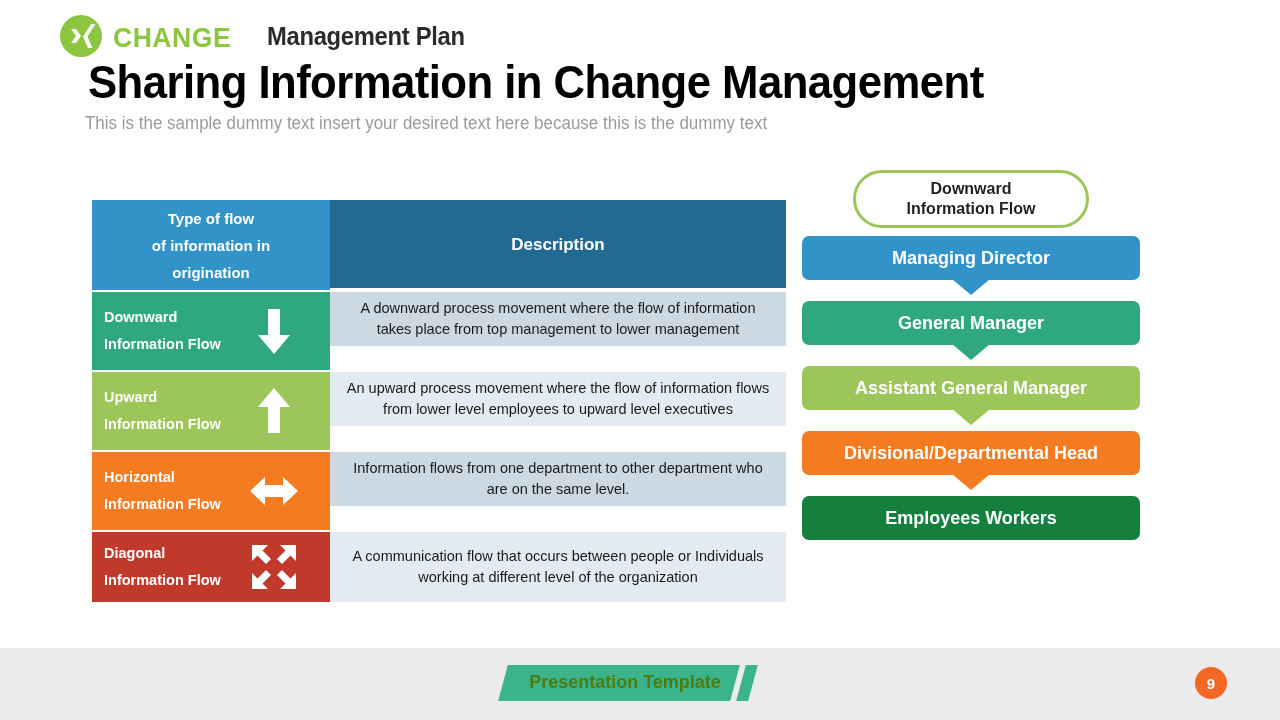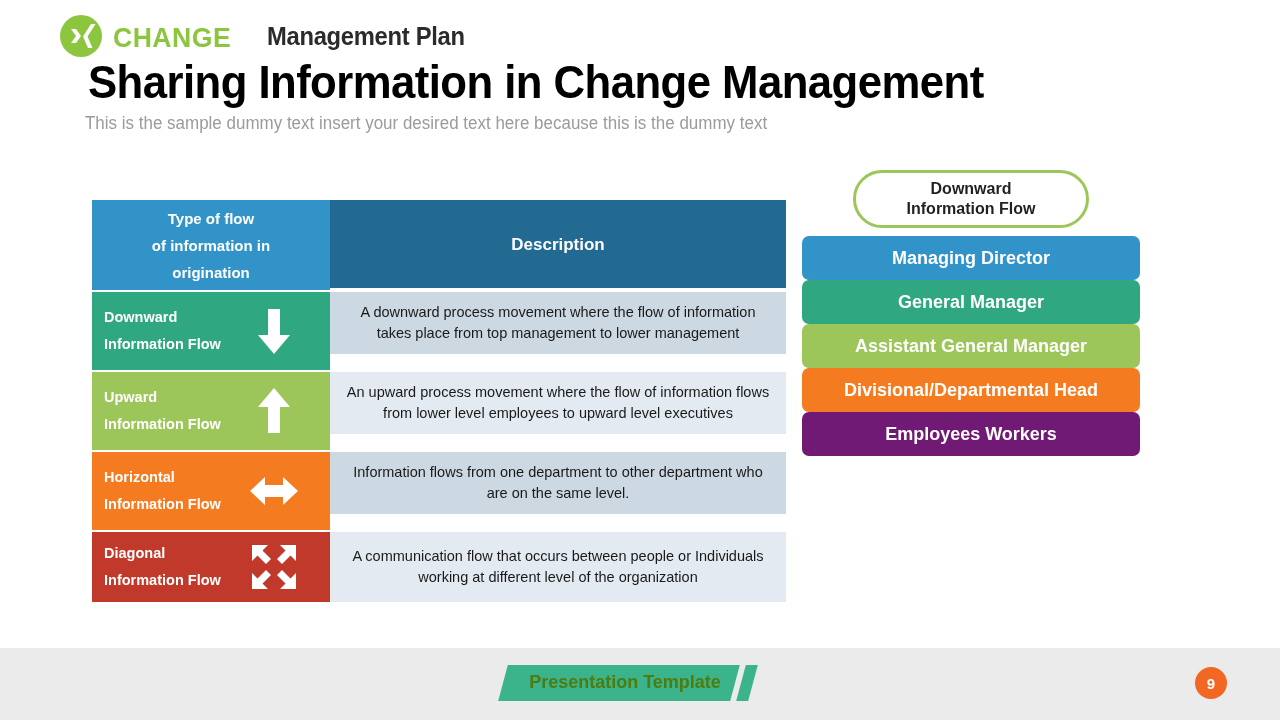--- a/index.html
+++ b/index.html
@@ -107,21 +107,21 @@
     white-space: nowrap;
   }
   .type-icon {
     position: absolute;
     right: 30px;
     top: 50%;
     transform: translateY(-50%);
     width: 52px;
     height: 52px;
   }
-  .tbl-body-row .tbl-col-desc { height: 62px; }
+  .tbl-body-row .tbl-col-desc { height: 54px; }
   #row-diagonal .tbl-col-type,
   #row-diagonal .tbl-col-desc { height: 70px; }
 
   
   #flow-chain {
     position: absolute;
     left: 802px;
     top: 170px;
     width: 338px;
   }
@@ -139,20 +139,21 @@
     justify-content: center;
     color: #231f20;
     font-size: 16px;
     font-weight: bold;
     line-height: 20px;
   }
   .flow-bar {
     position: relative;
     height: 44px;
     border-radius: 7px;
+    margin-bottom: 21px;
     display: flex;
     align-items: center;
     justify-content: center;
     color: #ffffff;
     font-weight: bold;
     font-size: 18px;
     white-space: nowrap;
   }
   .flow-bar:last-child { margin-bottom: 0; }
   .flow-bar .notch {
@@ -357,21 +358,21 @@
     <span>Assistant General Manager</span>
     <span class="notch" style="border-top-color:#9dc65a"></span>
   </div>
 
   <div class="flow-bar" style="background:#f47b20">
     <span>Divisional/Departmental Head</span>
     <span class="notch" style="border-top-color:#f47b20"></span>
   </div>
 
 
-  <div class="flow-bar" style="background:#701a75">
+  <div class="flow-bar" style="background:#15803d">
     <span>Employees Workers</span>
   </div>
 </div>
 
 <div id="footer-bar"></div>
 <span id="footer-logo">
   <svg viewBox="0 0 42 42" width="42" height="42">
     <circle cx="21" cy="21" r="21" fill="#8cc63f"></circle>
     <path d="M11 14 h5 l5 7 -5 7 h-5 l5 -7 z" fill="#ffffff"></path>
     <path d="M31 9 h4.5 l-8 12.5 5 11.5 h-4.5 l-5 -11.5 z" fill="#ffffff"></path>

